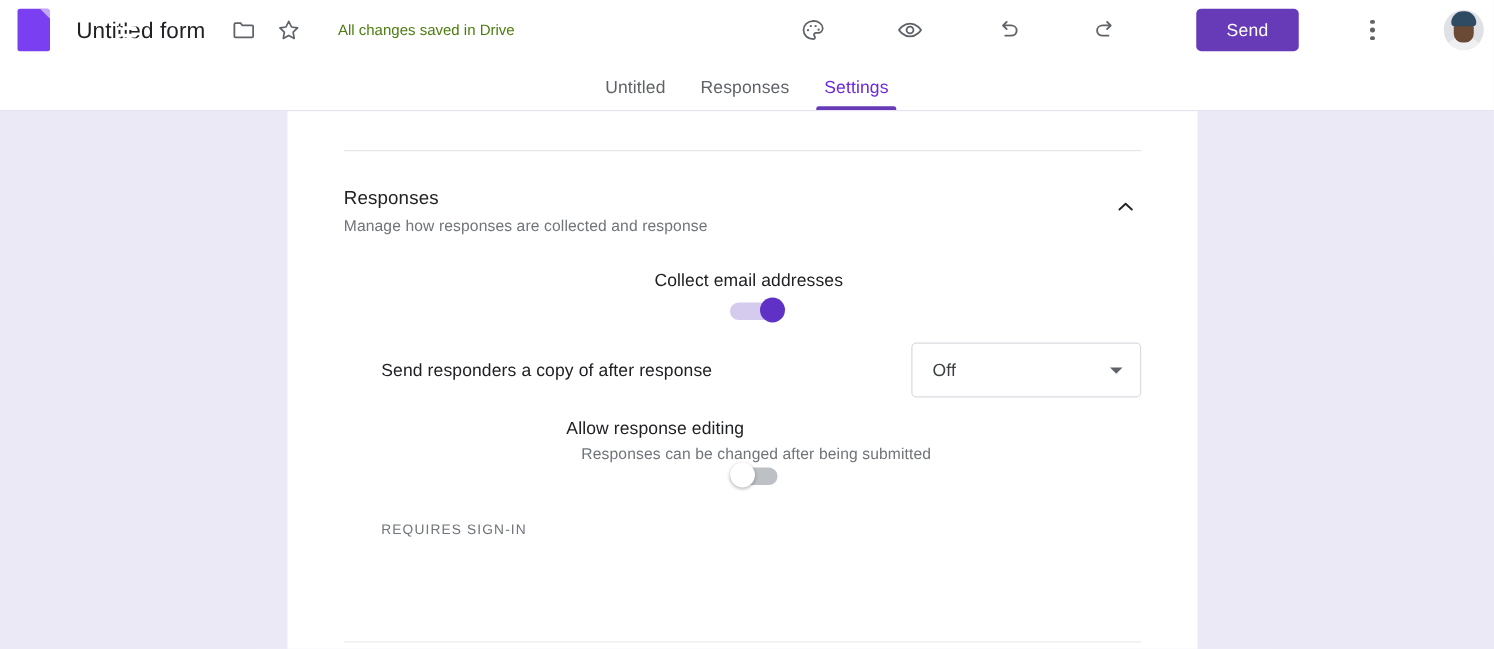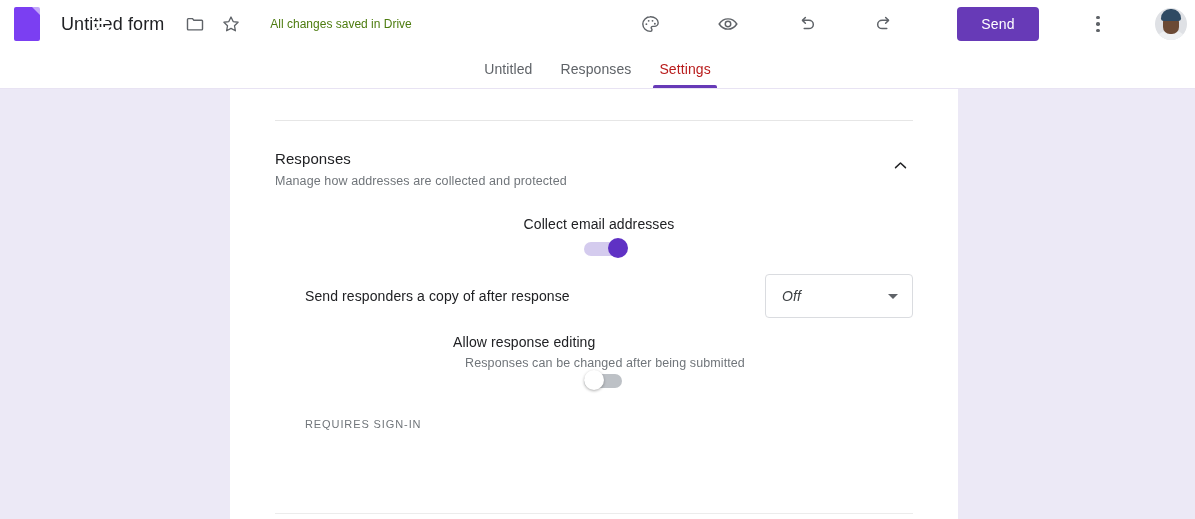--- a/index.html
+++ b/index.html
@@ -187,21 +187,21 @@
     font-size: 14px;
     color: #5f6368;
     padding: 0 14px 11px 14px;
     cursor: pointer;
     letter-spacing: .1px;
     position: relative;
     background: none;
     border: none;
     font-family: "Liberation Sans", sans-serif;
   }
-  .tab.active { color: #b91c1c; }
+  .tab.active { color: #6d28d9; }
   .tab.active::after {
     content: "";
     position: absolute;
     left: 8px; right: 8px; bottom: 0;
     height: 3px;
     background: #673ab7;
     border-radius: 2px 2px 0 0;
   }
 
   
@@ -315,31 +315,30 @@
   }
   .toggle.off .track { background: #bdc1c6; }
   .toggle.off .knob {
     left: 0;
     background: #ffffff;
     box-shadow: 0 1px 3px rgba(0,0,0,.32);
   }
 
   
   .dropdown {
-    width: 148px;
+    width: 184px;
     height: 44px;
     border: 1px solid #dadce0;
     border-radius: 4px;
     display: flex;
     align-items: center;
     padding: 0 14px 0 16px;
     background: #fff;
     cursor: pointer;
     flex: none;
-    font-style: italic;
   }
   .dropdown .dd-value {
     flex: 1;
     font-size: 14px;
     color: #3c4043;
     letter-spacing: .1px;
   }
   .caret {
     width: 0; height: 0;
     border-left: 5px solid transparent;
@@ -462,21 +461,21 @@
 
 <div class="canvas">
   <div class="card">
 
     <div class="divider divider-top"></div>
 
     <div class="section">
       <div class="section-head">
         <div class="section-head-text">
           <div class="section-title">Responses</div>
-          <div class="section-sub">Manage how addresses are collected and protected</div>
+          <div class="section-sub">Manage how responses are collected and response</div>
         </div>
         <div class="collapse-btn">
           <svg width="17" height="17" viewBox="0 0 24 24" fill="none" stroke="#202124" stroke-width="2.1" stroke-linecap="round" stroke-linejoin="round">
             <polyline points="5,15 12,8.5 19,15"></polyline>
           </svg>
         </div>
       </div>
     </div>
 
     <div class="rows">

